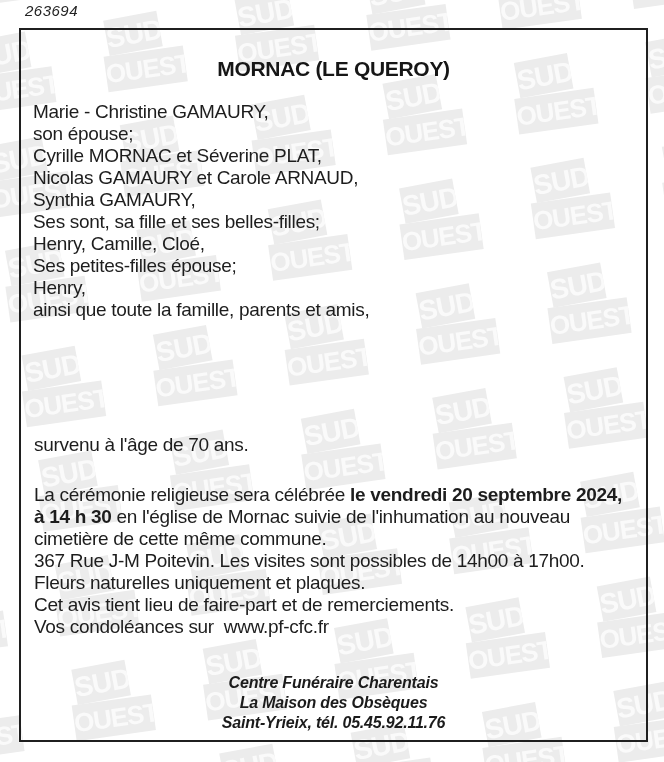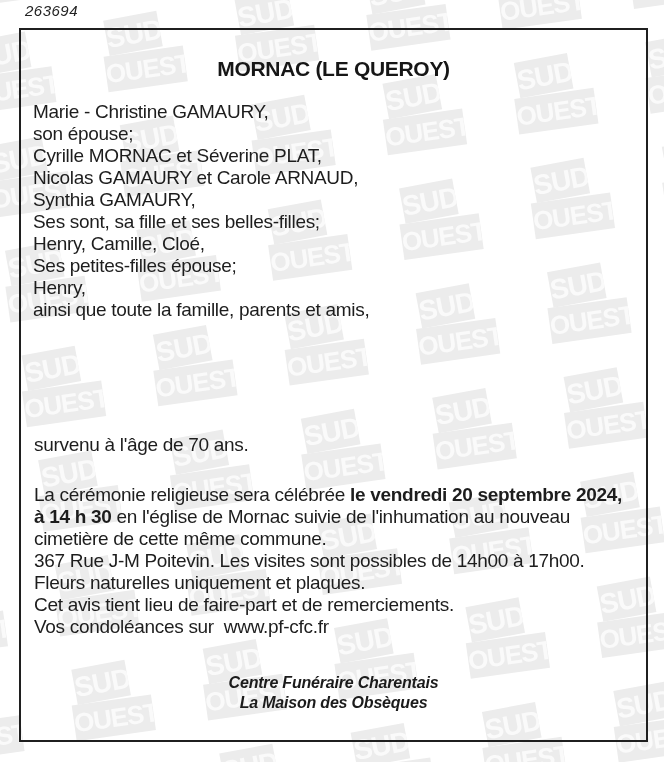--- a/index.html
+++ b/index.html
@@ -351,15 +351,16 @@
       <div class="line"><span>cimetière de cette même commune.</span></div>
       <div class="line"><span>367 Rue J-M Poitevin. Les visites sont possibles de 14h00 à 17h00.</span></div>
       <div class="line"><span>Fleurs naturelles uniquement et plaques.</span></div>
       <div class="line"><span>Cet avis tient lieu de faire-part et de remerciements.</span></div>
       <div class="line"><span>Vos condoléances sur  www.pf-cfc.fr</span></div>
     </div>
 
   <div class="footer-block">
     <div class="footer-line">Centre Funéraire Charentais</div>
     <div class="footer-line">La Maison des Obsèques</div>
+    <div class="footer-line">Saint-Yrieix, tél. 05.45.92.11.76</div>
   </div>
 
 </div>
 
 </body></html>

